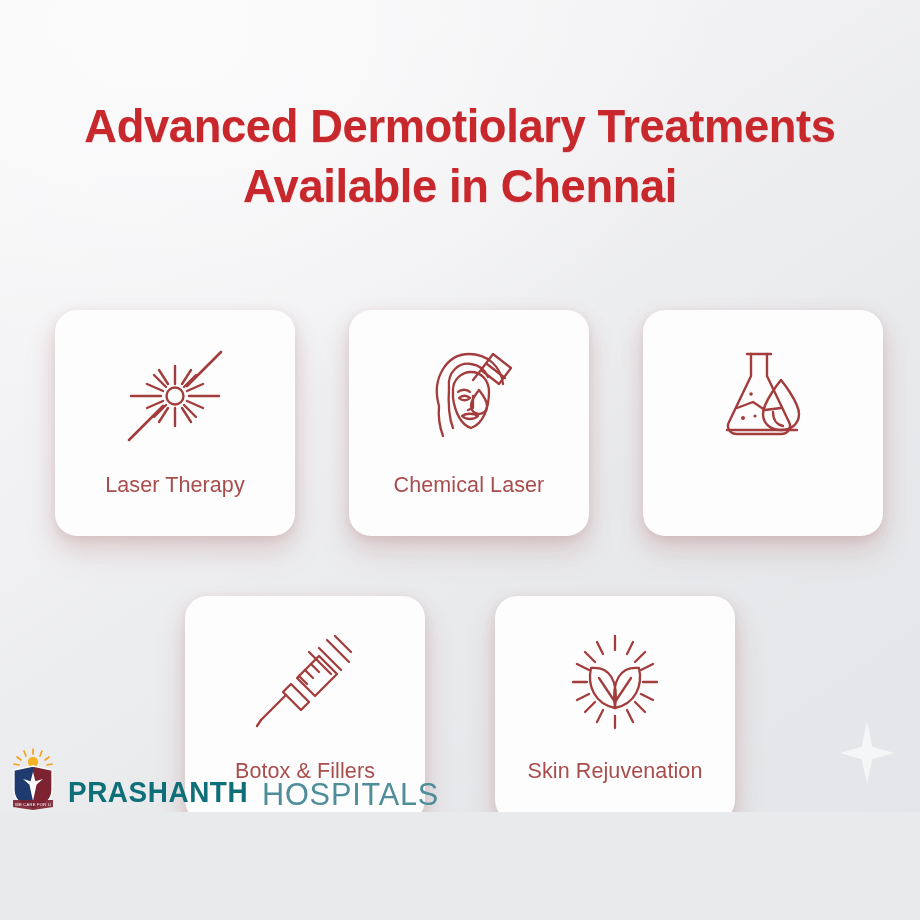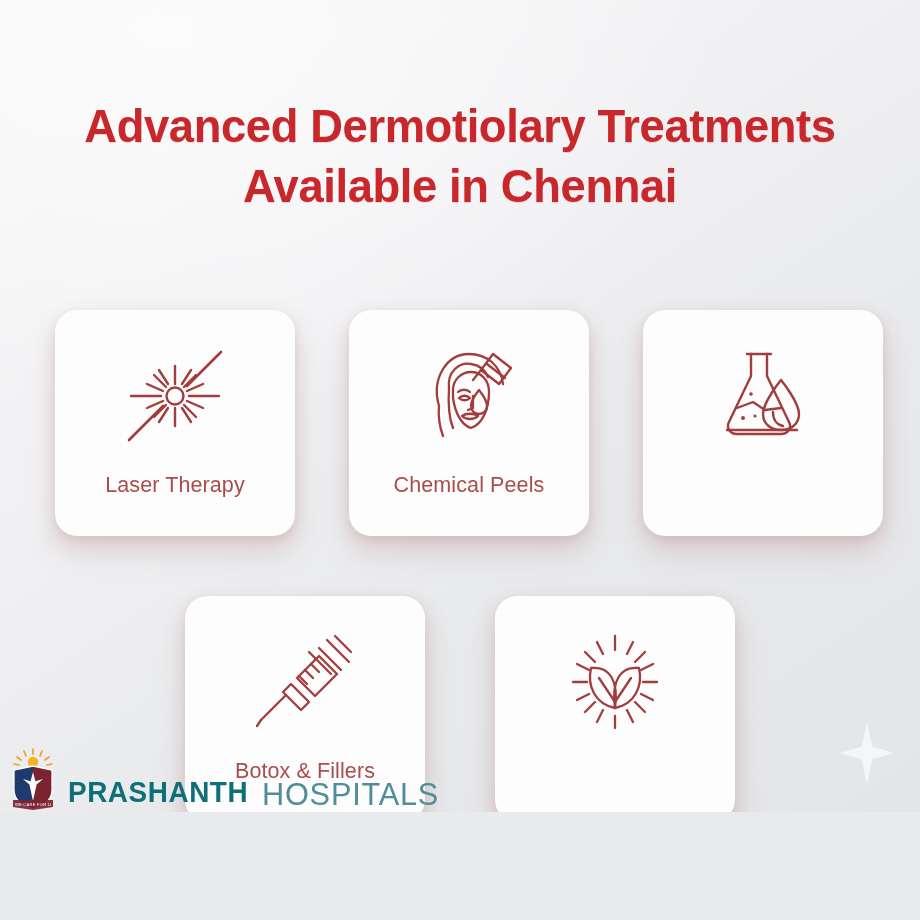--- a/index.html
+++ b/index.html
@@ -202,21 +202,21 @@
 
           <path d="M76 8 L94 22 L82 38 L64 24 Z"></path>
           <path d="M70 18 L88 32"></path>
 
           <path d="M64 24 L56 34"></path>
 
           <path d="M62 44 C62 44 54 54 54 60 C54 65 58 68 62 68
                    C66 68 70 65 70 60 C70 54 62 44 62 44 Z"></path>
         </svg>
       </div>
-      <div class="card-label">Chemical Peels</div>
+      <div class="card-label">Chemical Laser</div>
     </div>
 
     <div class="card">
       <div class="card-icon">
         <svg width="100" height="100" viewBox="0 0 100 100" fill="none" stroke="#a33c3c" stroke-width="2.4" stroke-linecap="round" stroke-linejoin="round">
 
           <path d="M34 8 L58 8"></path>
           <path d="M38 8 L38 30 L16 76 C13 82 17 88 24 88 L68 88
                    C75 88 79 82 76 76 L54 30 L54 8"></path>
 
@@ -285,20 +285,21 @@
           <line x1="34" y1="10" x2="40" y2="22"></line>
           <line x1="70" y1="10" x2="64" y2="22"></line>
           <line x1="34" y1="90" x2="40" y2="78"></line>
           <line x1="70" y1="90" x2="64" y2="78"></line>
           <line x1="14" y1="32" x2="26" y2="38"></line>
           <line x1="14" y1="68" x2="26" y2="62"></line>
           <line x1="90" y1="32" x2="78" y2="38"></line>
           <line x1="90" y1="68" x2="78" y2="62"></line>
         </svg>
       </div>
+      <div class="card-label">Skin Rejuvenation</div>
     </div>
 
   </div>
 
   <div id="logo">
 
     <svg class="crest" viewBox="0 0 50 62">
 
       <g stroke="#f2a31c" stroke-width="1.7" stroke-linecap="round">
         <line x1="25" y1="1" x2="25" y2="6"></line>

